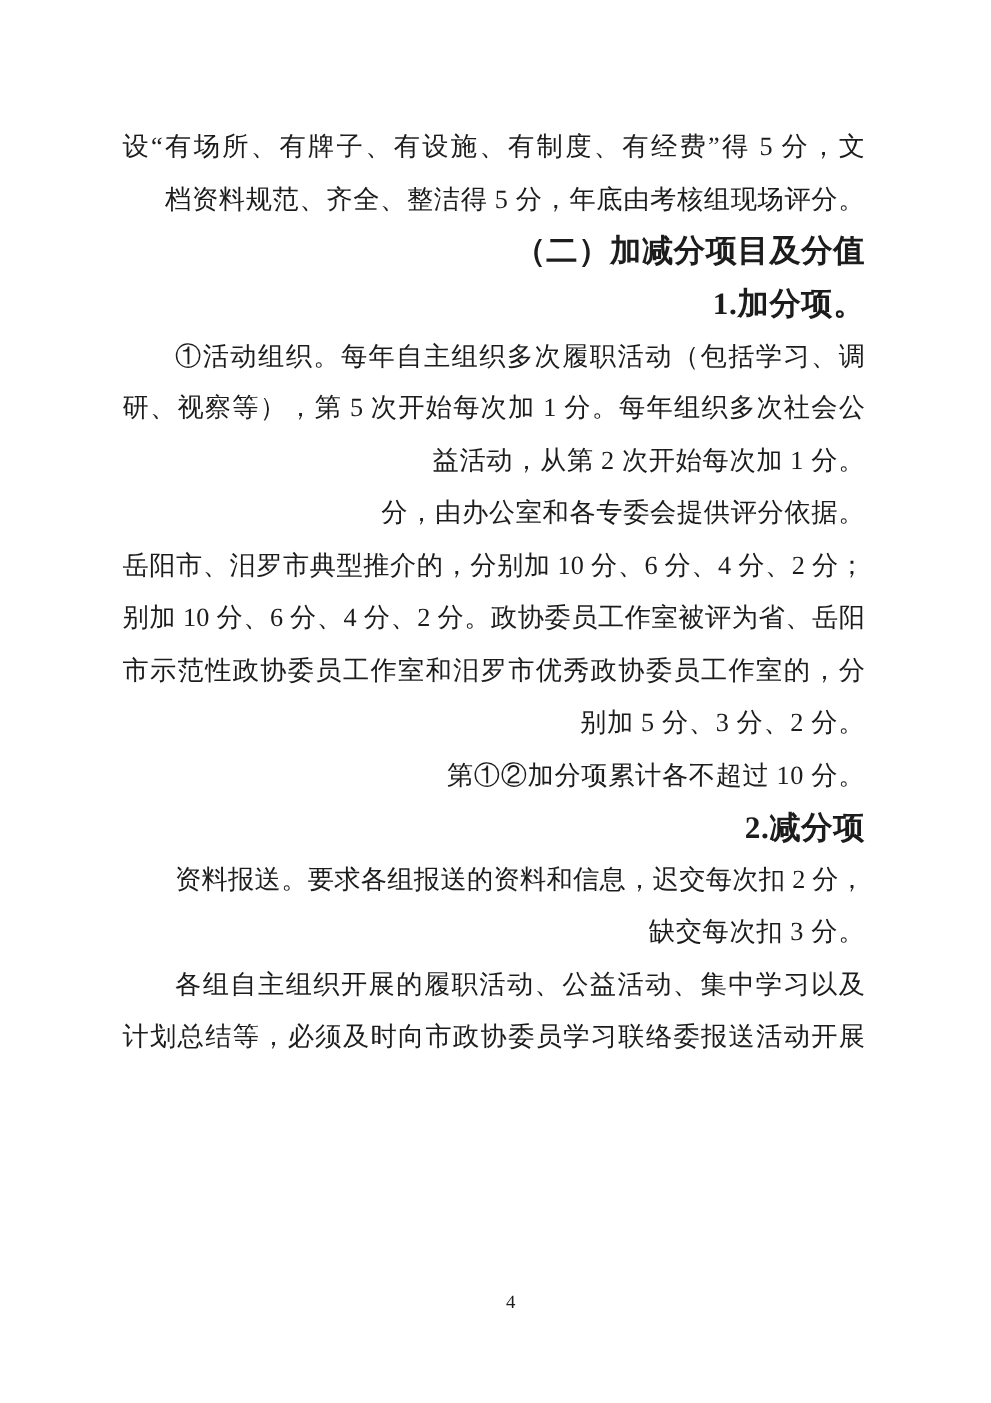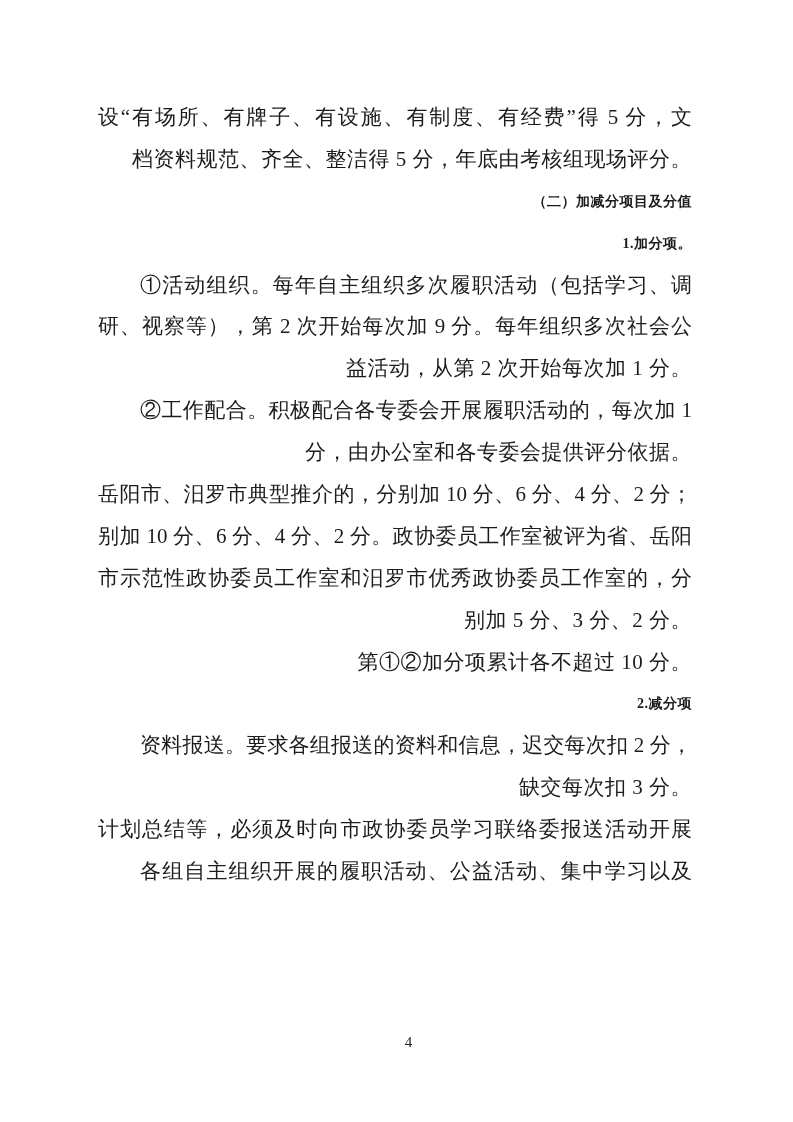--- a/index.html
+++ b/index.html
@@ -33,21 +33,21 @@
   }
   .line.stretch {
     white-space: normal;
     text-align: justify;
     text-align-last: justify;
     text-justify: inter-character;
     letter-spacing: 0;
   }
   .line.bold {
     font-weight: bold;
-    font-size: 14px;
+    font-size: 25px;
   }
   .line.indent {
     text-indent: 42px;
   }
   .footer {
     position: absolute;
     left: 0;
     top: 1034px;
     width: 100%;
     text-align: center;
@@ -58,31 +58,30 @@
 </head>
 <body>
 
 <div class="page">
   <div class="doc-body" id="doc-body">
       <div class="line stretch">设“有场所、有牌子、有设施、有制度、有经费”得 5 分，文</div>
       <div class="line">档资料规范、齐全、整洁得 5 分，年底由考核组现场评分。</div>
       <div class="line bold indent">（二）加减分项目及分值</div>
       <div class="line bold indent">1.加分项。</div>
       <div class="line indent stretch">①活动组织。每年自主组织多次履职活动（包括学习、调</div>
-      <div class="line stretch">研、视察等），第 2 次开始每次加 9 分。每年组织多次社会公</div>
+      <div class="line stretch">研、视察等），第 5 次开始每次加 1 分。每年组织多次社会公</div>
       <div class="line">益活动，从第 2 次开始每次加 1 分。</div>
-      <div class="line indent stretch">②工作配合。积极配合各专委会开展履职活动的，每次加 1</div>
       <div class="line">分，由办公室和各专委会提供评分依据。</div>
       <div class="line stretch">岳阳市、汨罗市典型推介的，分别加 10 分、6 分、4 分、2 分；</div>
       <div class="line stretch">别加 10 分、6 分、4 分、2 分。政协委员工作室被评为省、岳阳</div>
       <div class="line stretch">市示范性政协委员工作室和汨罗市优秀政协委员工作室的，分</div>
       <div class="line">别加 5 分、3 分、2 分。</div>
       <div class="line">第①②加分项累计各不超过 10 分。</div>
       <div class="line bold indent">2.减分项</div>
       <div class="line indent stretch">资料报送。要求各组报送的资料和信息，迟交每次扣 2 分，</div>
       <div class="line">缺交每次扣 3 分。</div>
+      <div class="line indent stretch">各组自主组织开展的履职活动、公益活动、集中学习以及</div>
       <div class="line stretch">计划总结等，必须及时向市政协委员学习联络委报送活动开展</div>
-      <div class="line indent stretch">各组自主组织开展的履职活动、公益活动、集中学习以及</div>
     </div>
   <div class="footer">
     <span>4</span>
   </div>
 </div>
 
 </body></html>

